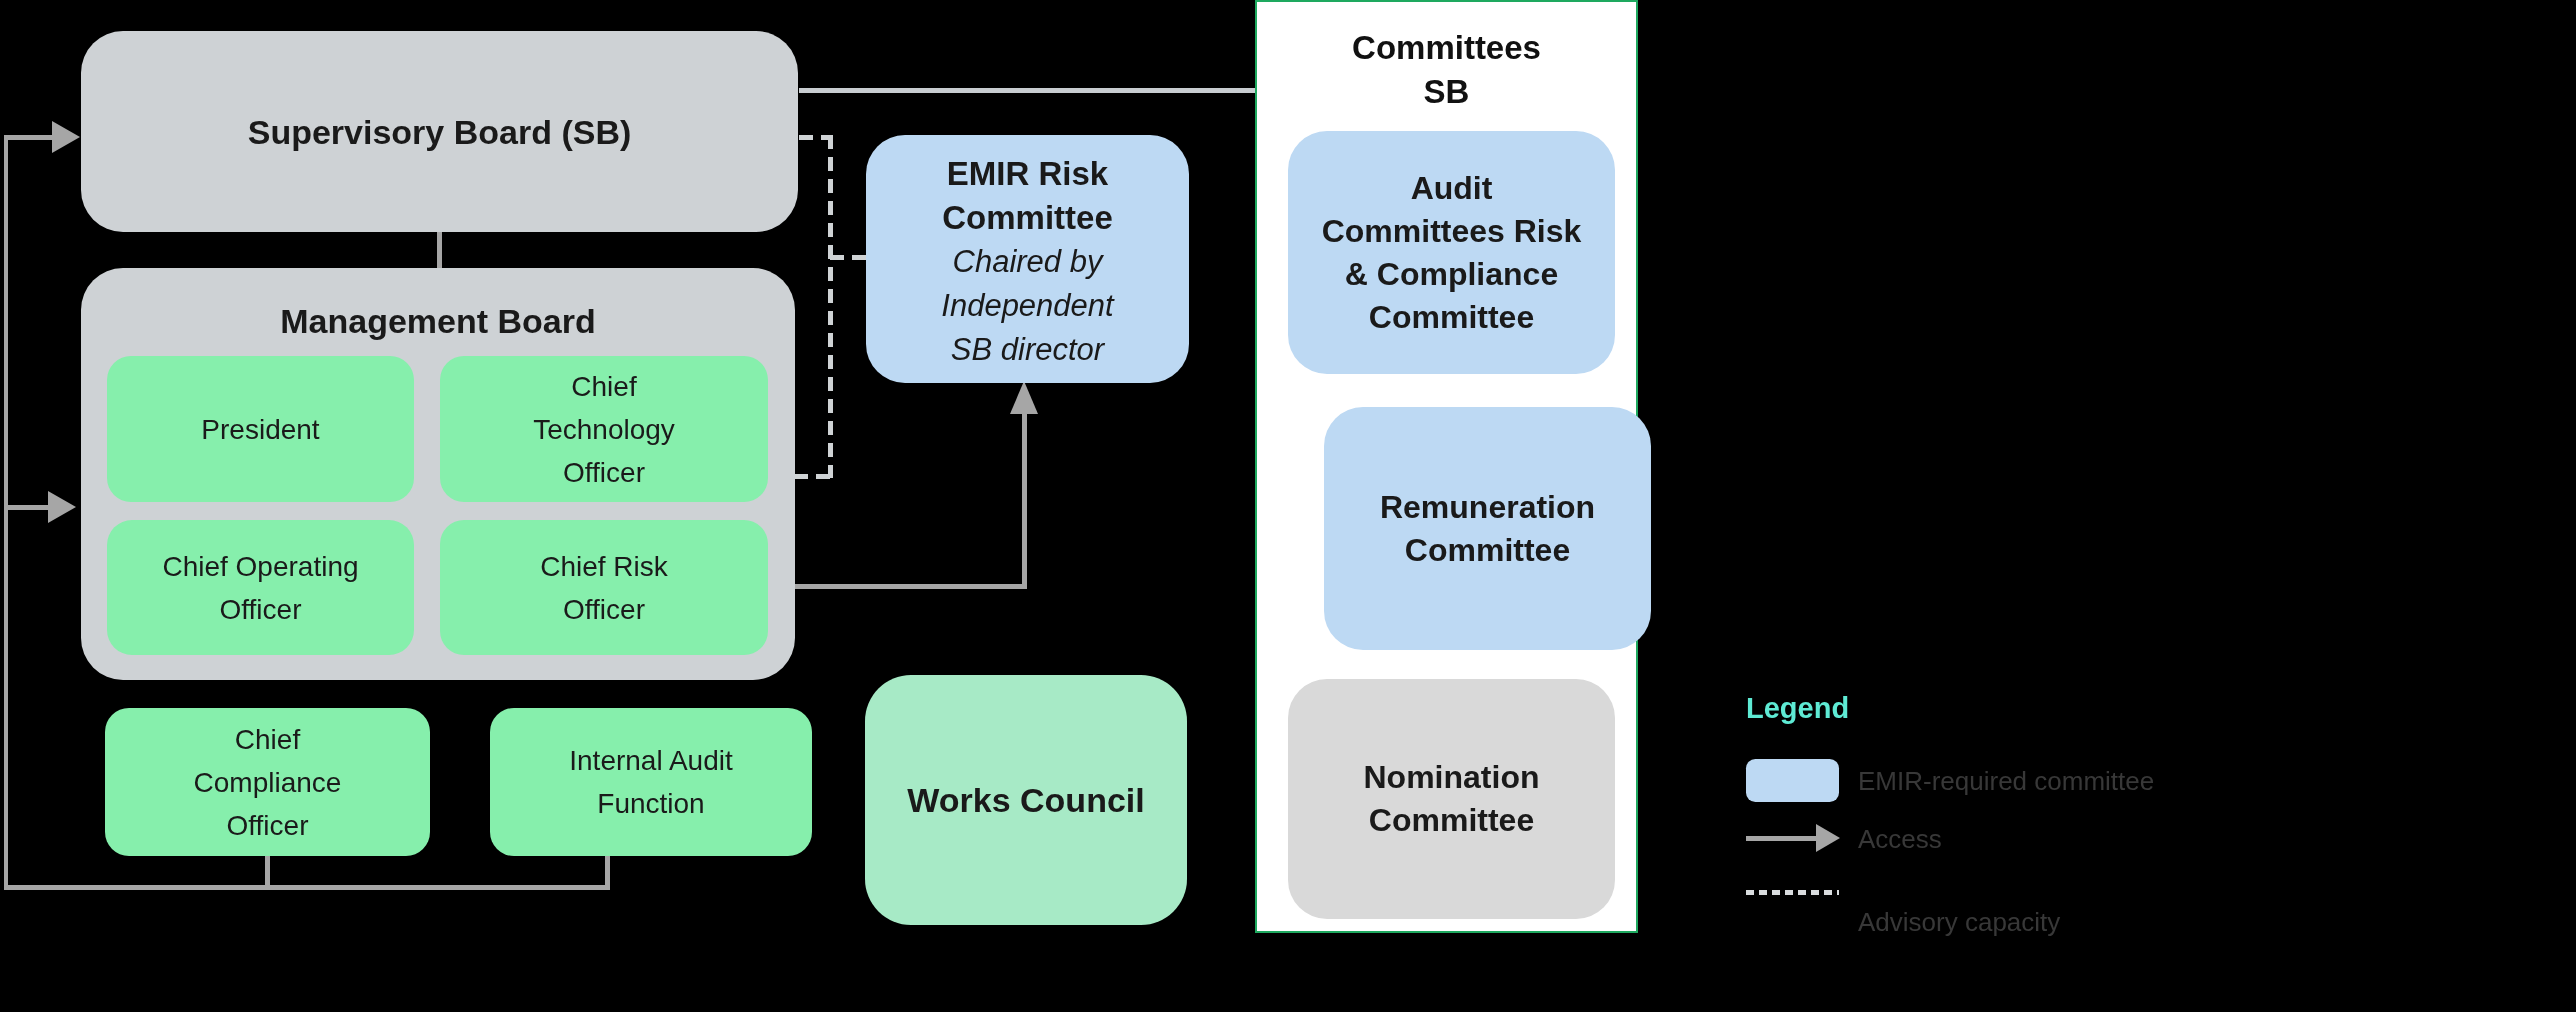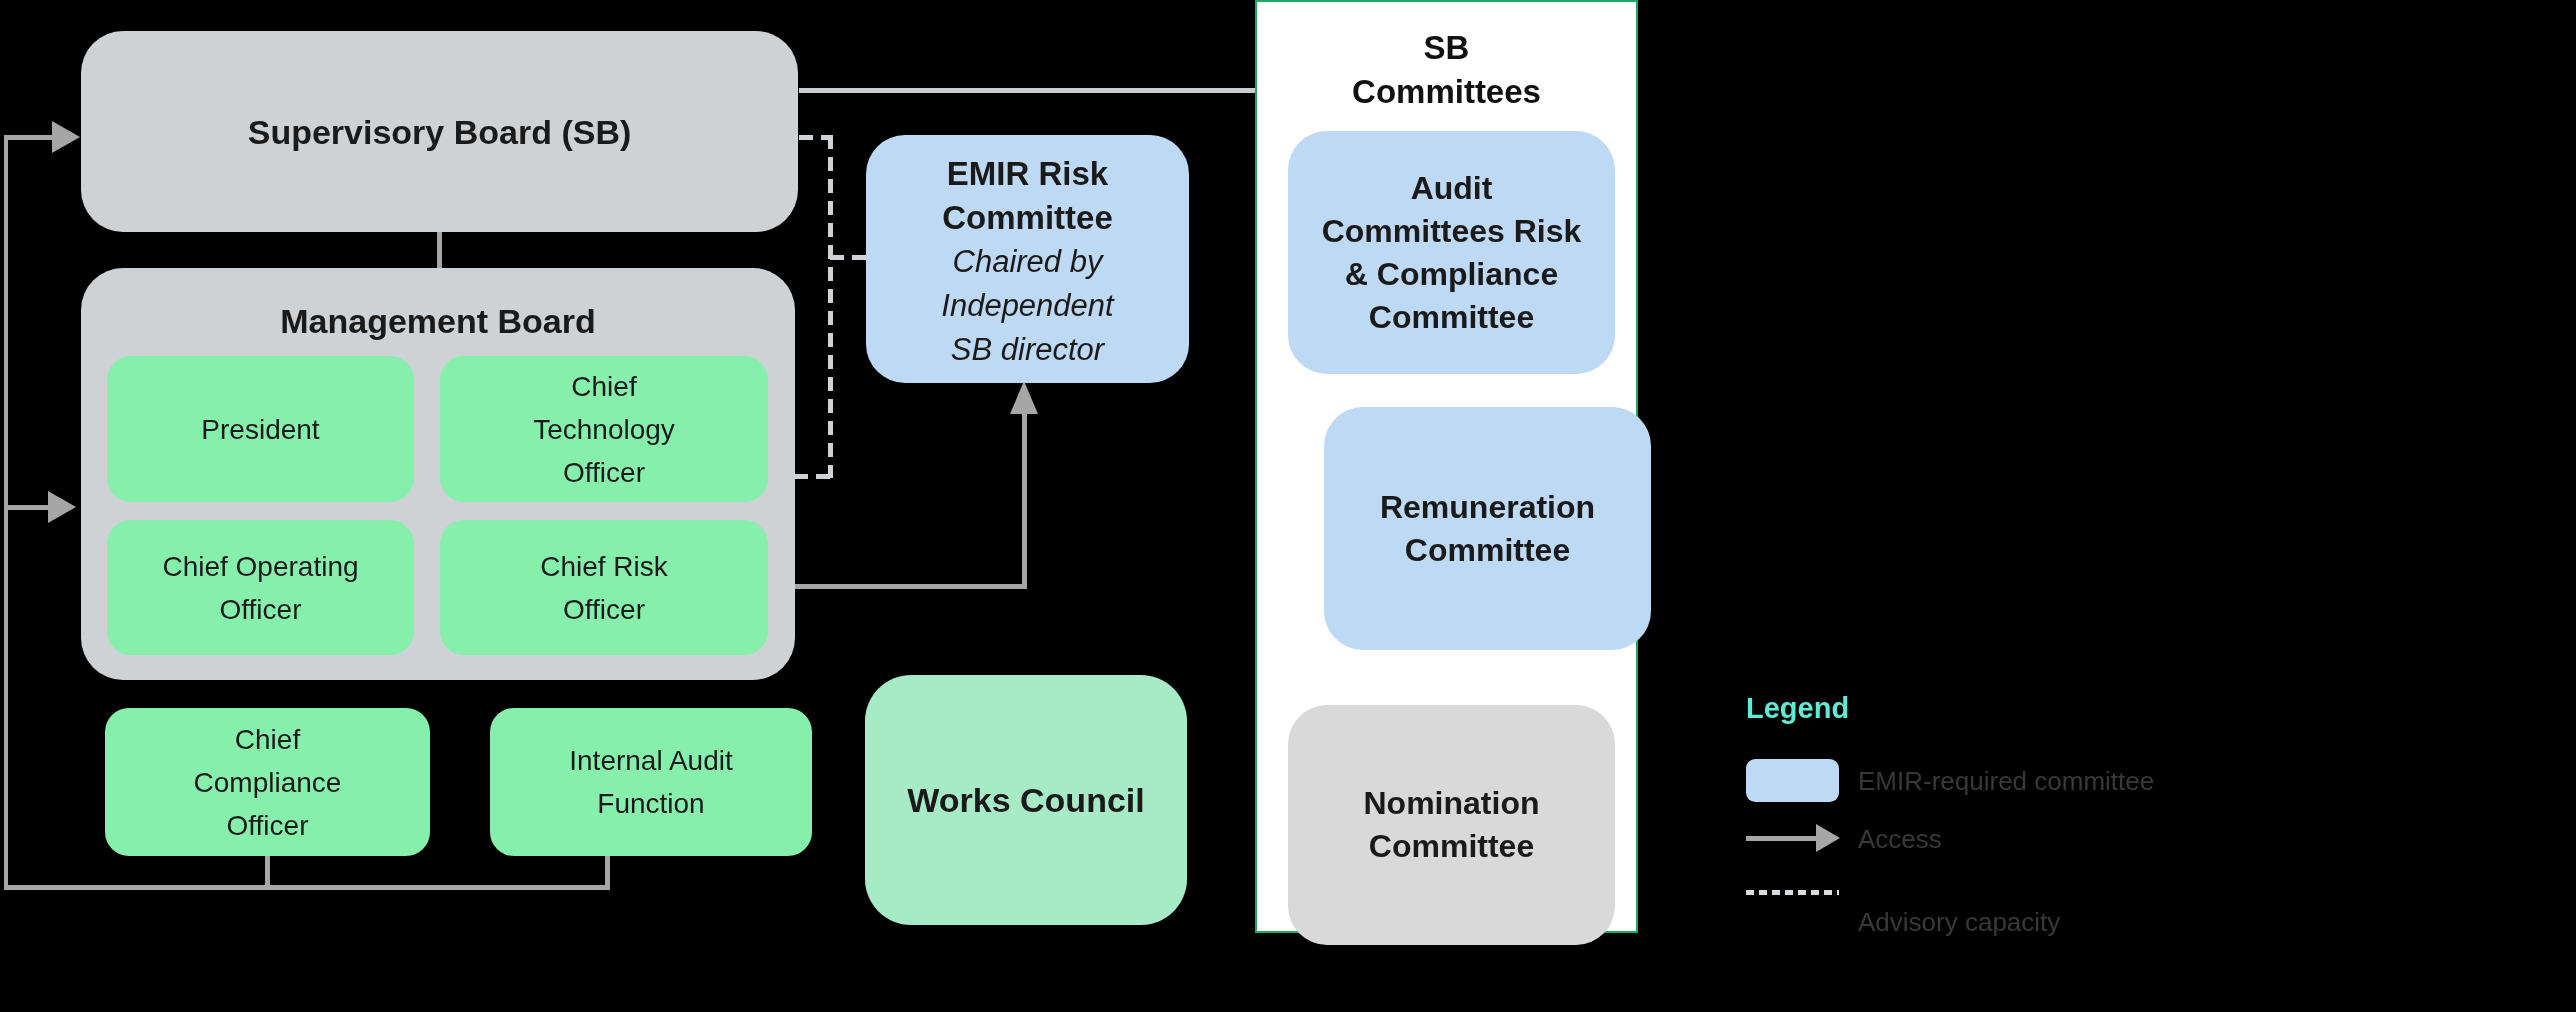--- a/index.html
+++ b/index.html
@@ -4,21 +4,21 @@
 <style>
   html,body{margin:0;padding:0;background:#000;}
   #canvas{position:relative;width:2576px;height:1012px;background:#000;overflow:hidden;
           font-family:"Liberation Sans",sans-serif;color:#1A1A1A;}
   .box{position:absolute;display:flex;flex-direction:column;align-items:center;justify-content:center;
        text-align:center;box-sizing:border-box;}
   .gray-box{background:#CED2D5;border-radius:42px;}
   .white-box{background:#86efac;border-radius:24px;font-size:28px;line-height:43px;}
   .blue-box{background:#BDD9F3;border-radius:39px;}
   .green-box{background:#A7EAC6;border-radius:46px;}
-  .plain-box{background:#D9D9D9;border-radius:39px;margin-top:26px;}
+  .plain-box{background:#D9D9D9;border-radius:39px;}
   .title-lg{font-weight:bold;font-size:34px;line-height:44px;}
   .committee-text{font-weight:bold;font-size:32px;line-height:43px;align-items:center;}
   .emir-sub{font-style:italic;font-size:31px;line-height:44px;}
   .line{position:absolute;background:#A6A6A6;}
   .line-light{position:absolute;background:#C8CDD0;}
   .dash-h{position:absolute;height:4.6px;background:repeating-linear-gradient(90deg,#CFD3D5 0 14px,transparent 14px 22px);}
   .dash-v{position:absolute;width:4.6px;background:repeating-linear-gradient(180deg,#CFD3D5 0 14px,transparent 14px 22px);}
   .arrow-right{position:absolute;width:0;height:0;border-top:16.7px solid transparent;
                border-bottom:16.7px solid transparent;border-left:28px solid #A6A6A6;}
   .arrow-up{position:absolute;width:0;height:0;border-left:14px solid transparent;
@@ -70,21 +70,21 @@
   <div class="box gray-box" style="left:81px;top:268px;width:714px;height:412px;"></div>
   <div class="mb-title">Management Board</div>
   <div class="box white-box" style="left:107px;top:356px;width:307px;height:146px;">
       <div>President</div>
     </div>
   <div class="box white-box" style="left:440px;top:356px;width:328px;height:146px;">
       <div>Chief</div>
       <div>Technology</div>
       <div>Officer</div>
     </div>
-  <div class="box white-box" style="left:107px;top:520px;width:307px;height:135px;">
+  <div class="box white-box" style="left:107px;top:520px;width:307px;height:135px;border-radius:25px;">
       <div>Chief Operating</div>
       <div>Officer</div>
     </div>
   <div class="box white-box" style="left:440px;top:520px;width:328px;height:135px;">
       <div>Chief Risk</div>
       <div>Officer</div>
     </div>
 
   <div class="box white-box" style="left:105px;top:708px;width:325px;height:148px;">
       <div>Chief</div>
@@ -107,22 +107,22 @@
         <div>SB director</div>
       </div>
   </div>
 
   <div class="box green-box" style="left:865px;top:675px;width:322px;height:250px;">
     <div class="title-lg">Works Council</div>
   </div>
 
   <div id="panel"></div>
   <div id="panel-title">
+      <div>Committees</div>
       <div>SB</div>
-      <div>Committees</div>
     </div>
   <div class="box blue-box committee-text" style="left:1288px;top:131px;width:327px;height:243px;">
       <div>Audit</div>
       <div>Committees Risk</div>
       <div>&amp; Compliance</div>
       <div>Committee</div>
     </div>
   <div class="box blue-box committee-text" style="left:1288px;top:407px;width:327px;height:243px;margin-left:36px;">
       <div>Remuneration</div>
       <div>Committee</div>

